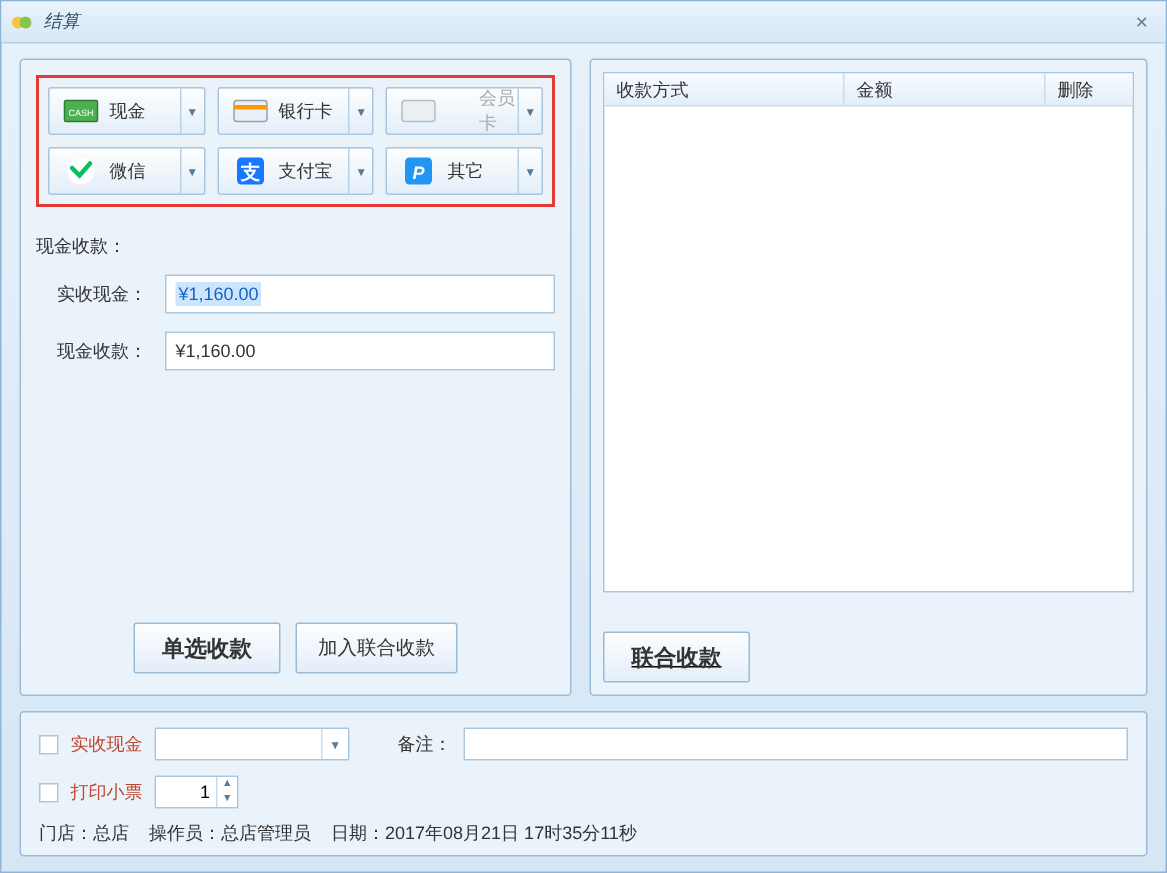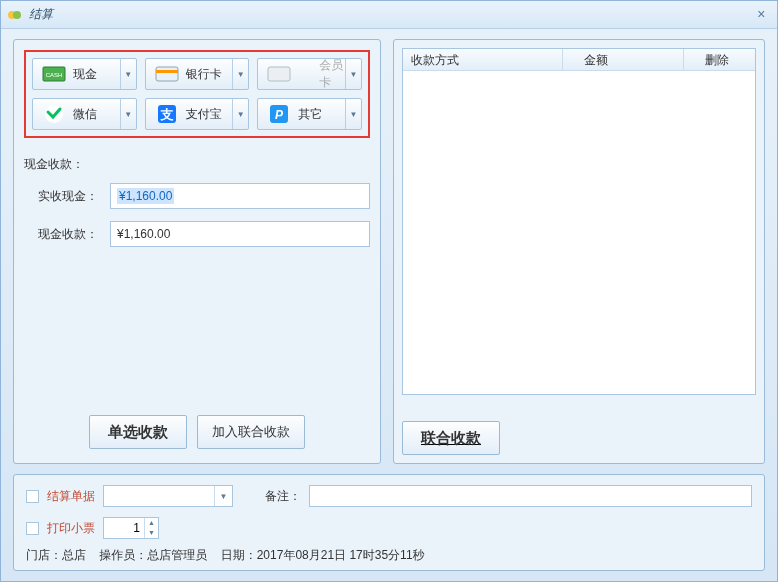--- a/index.html
+++ b/index.html
@@ -173,21 +173,20 @@
       background: #fff;
       display: flex;
       flex-direction: column;
       min-height: 0;
     }
     .tbl-head {
       display: flex;
       background: linear-gradient(to bottom, #f7fbfe, #e3eef9);
       border-bottom: 1px solid #c8dced;
       height: 22px;
-      gap: 13px;
     }
     .tbl-head .cell {
       border-right: 1px solid #c8dced;
       padding: 3px 8px;
       color: #333;
       font-size: 12px;
     }
     .tbl-head .cell:last-child { border-right: none; }
     .c1 { width: 160px; }
     .c2 { flex: 1; font-family: Liberation Serif, serif; }
@@ -390,21 +389,21 @@
         </div>
         <div class="right-actions">
           <button class="btn primary">联合收款</button>
         </div>
       </div>
     </div>
 
     <div class="bottom-panel">
       <div class="bottom-row1">
         <span class="checkbox"></span>
-        <span class="cb-label">结算单据</span>
+        <span class="cb-label">实收现金</span>
         <div class="combo">
           <span style="flex:1"></span>
           <span class="dd">▼</span>
         </div>
         <span class="remark-label">备注：</span>
         <div class="remark-input"></div>
       </div>
       <div class="bottom-row2">
         <span class="checkbox"></span>
         <span class="cb-label">打印小票</span>

